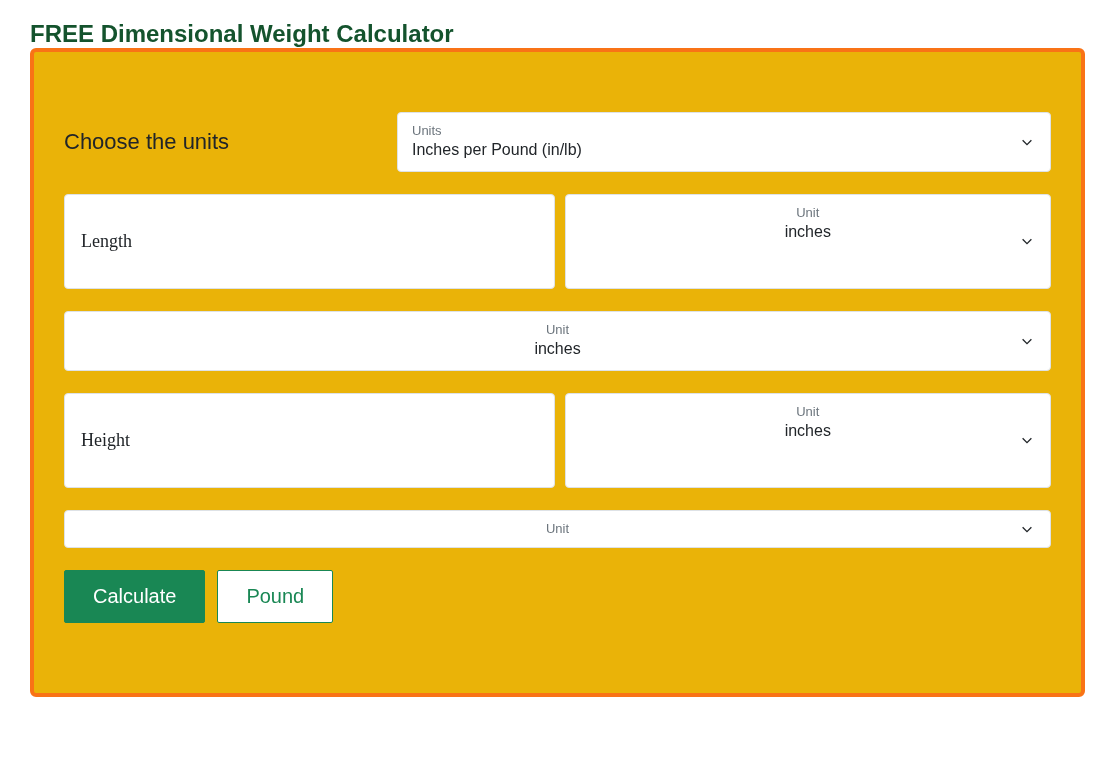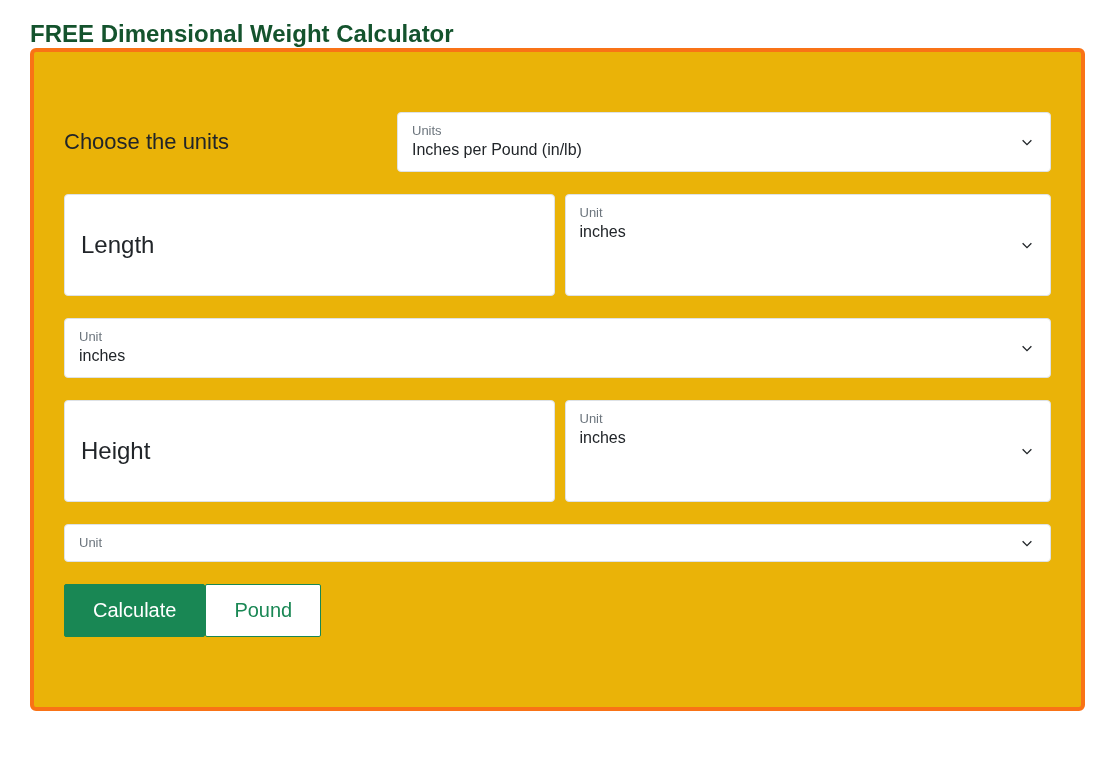--- a/index.html
+++ b/index.html
@@ -68,37 +68,38 @@
     .field-row {
       display: flex;
       gap: 10px;
       margin-bottom: 22px;
     }
     .text-input {
       flex: 1;
       background: #fff;
       border: 1px solid #dee2e6;
       border-radius: 4px;
-      font-size: 24px;
+      font-size: 18px;
       color: #212529;
-      font-family: Liberation Sans, sans-serif;
+      font-family: Liberation Serif, serif;
       width: 100%;
       padding: 36px 16px;
       outline: none;
     }
     .text-input::placeholder {
       color: #212529;
     }
     .unit-sel {
       width: 405px;
       flex-shrink: 0;
+      text-align: center;
     }
     .btn-row {
       display: flex;
-      gap: 0;
+      gap: 12px;
       margin-top: 2px;
       margin-bottom: 40px;
     }
     .btn {
       font-size: 20px;
       padding: 14px 28px;
       border-radius: 2px;
       cursor: pointer;
       font-family: inherit;
     }

